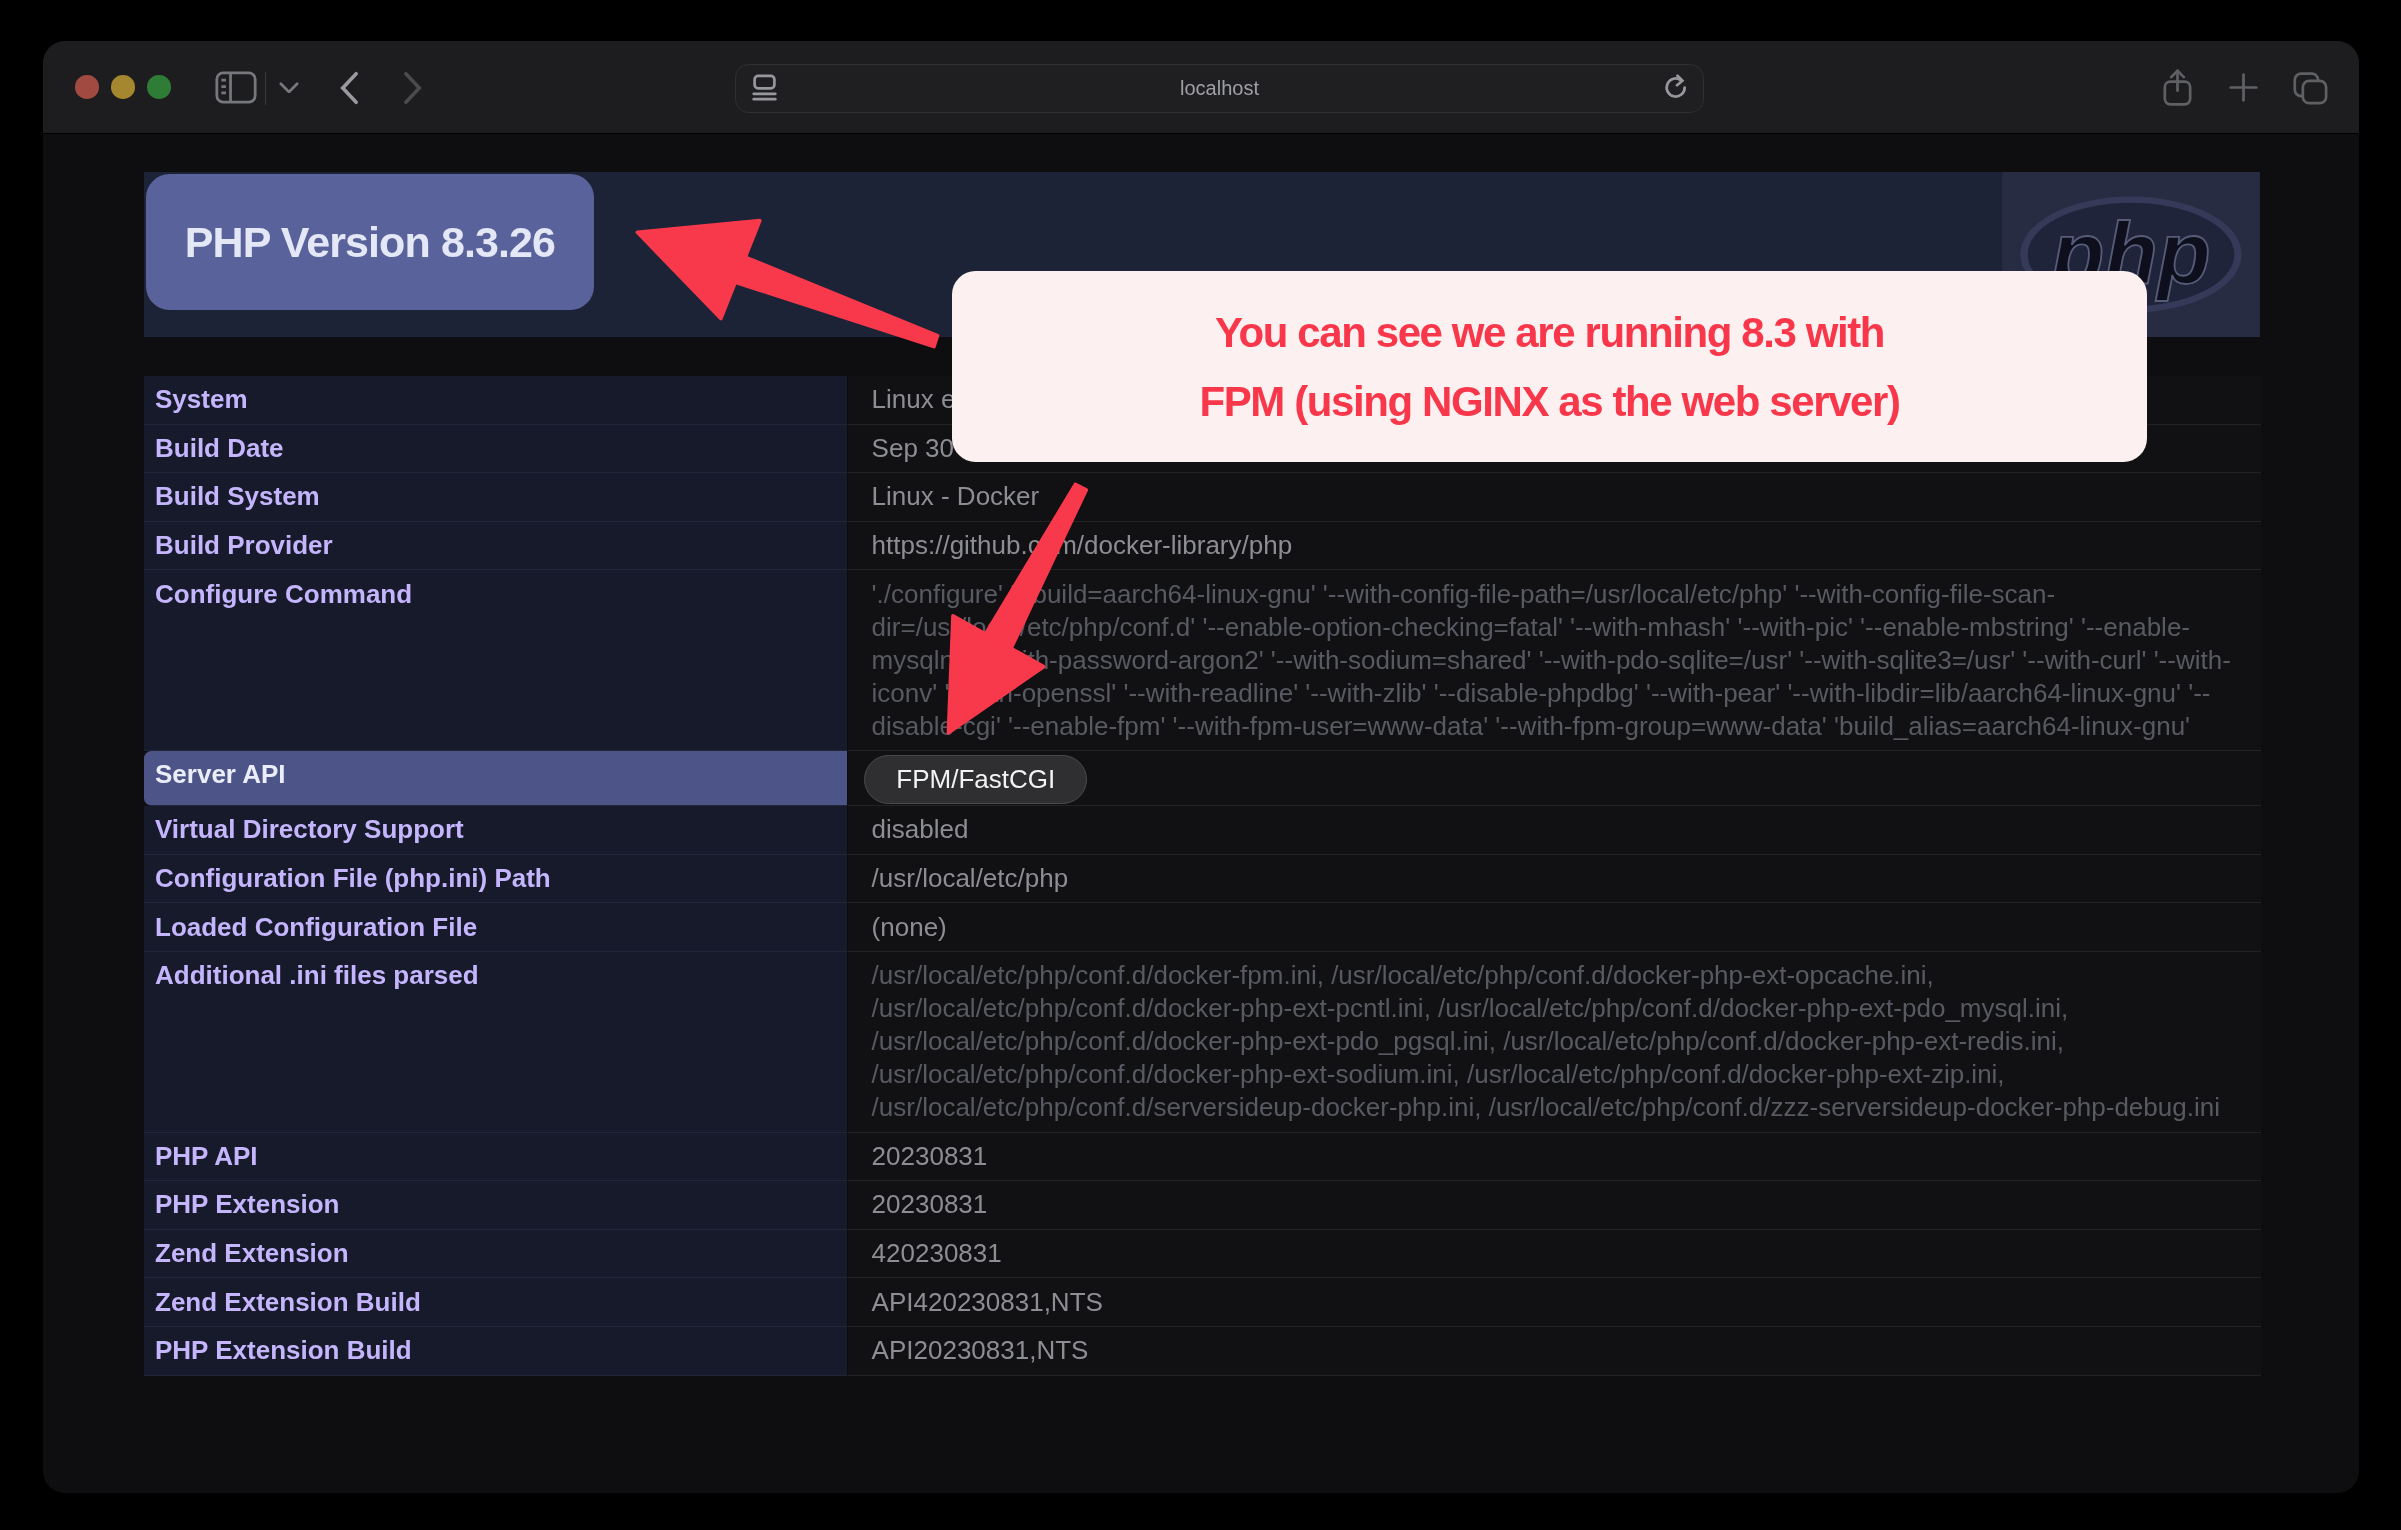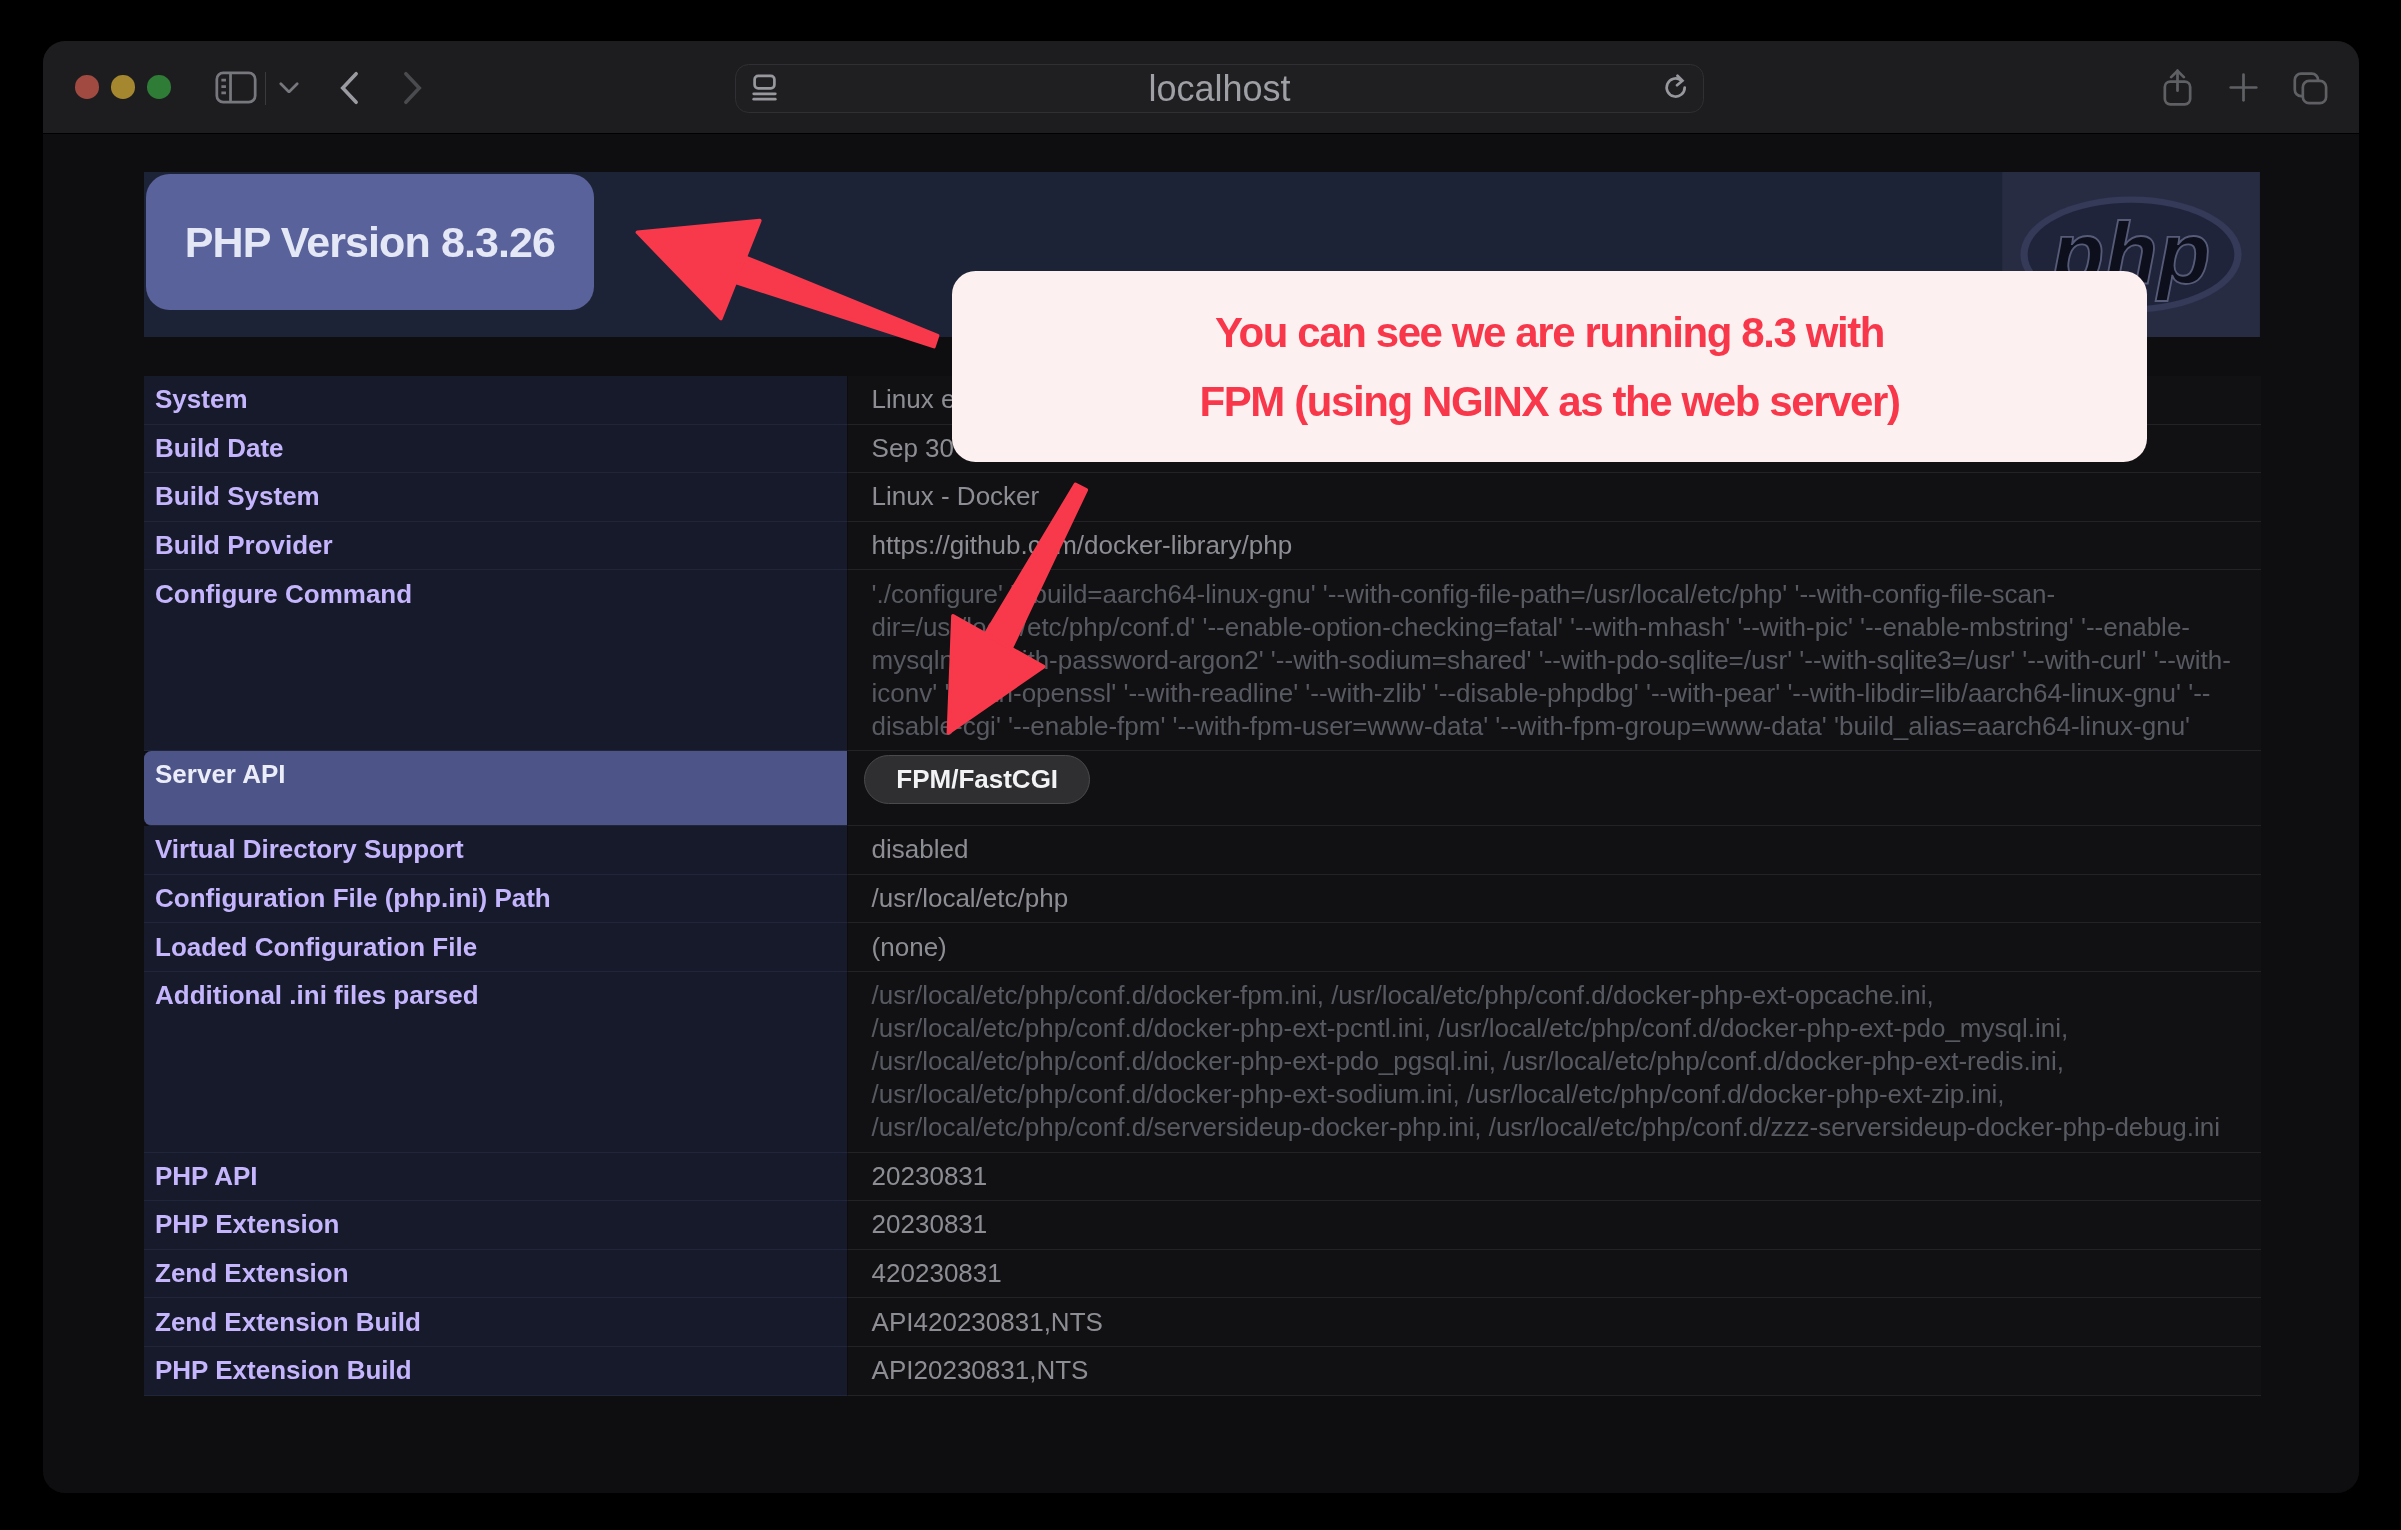--- a/index.html
+++ b/index.html
@@ -28,21 +28,21 @@
   .tb-back    { left:288px; width:36px; color:#9a9ba1; }
   .tb-fwd     { left:352px; width:36px; color:#4a4b4f; }
   .tb-share   { left:2113px; width:42px; color:#5f6064; }
   .tb-plus    { left:2180px; width:40px; color:#5f6064; }
   .tb-tabs    { left:2245px; width:44px; color:#5f6064; }
 
   .urlfield { position:absolute; left:692px; top:23px; width:969px; height:49px;
               background:#1f1f22; border:0.9px solid #303034; border-radius:13.6px;
               display:flex; align-items:center; }
   .urlfield .reader { position:absolute; left:14.5px; color:#97989d; }
-  .urlfield .host { flex:1; text-align:center; font-size:36px; color:#9fa0a5; }
+  .urlfield .host { flex:1; text-align:center; font-size:20px; color:#9fa0a5; }
   .urlfield .reload { position:absolute; right:14.5px; color:#97989d; }
 
   .content { position:relative; height:1359px; background:#0e0e10; padding:0 99px 0 101px; }
 
   
   .band { position:relative; margin-top:38px; height:165px; background:#1d2336; }
   .badge { position:absolute; left:1.8px; top:1.8px; height:136px; line-height:136px;
            display:inline-block; padding:0 39px; background:#5a629b; border-radius:23.6px;
            font-size:43px; font-weight:bold; letter-spacing:-0.9px; color:#e4e7f5; white-space:nowrap; }
   .phplogo { position:absolute; right:0; top:0; width:258px; height:165px; }
@@ -51,21 +51,21 @@
   .ptable { margin-top:39px; width:2117px; }
   .row { display:flex; align-items:stretch; }
   .cell { font-size:26px; line-height:33px; padding:7.3px 12.7px; }
   .cell.label { width:704px; flex:none; background:#161a2b; color:#c4b5fd;
                 font-weight:bold; padding-left:11px; border-bottom:0.9px solid #20253a;
                 border-right:1.8px solid #0c0c0e; }
   .cell.value { flex:1; background:#111114; color:#8d8e94; border-bottom:0.9px solid #222327;
                 padding-left:23.6px; padding-right:20px; word-break:break-word; }
   .cell.value.dim { color:#585a62; }
   .row.hl .cell.label { background:#4c5488; color:#ebedf9; border-radius:7.3px 0 0 7.3px; }
-  .row.hl .cell.value { padding-top:3.6px; padding-bottom:21px;font-weight:bold; }
+  .row.hl .cell.value { padding-top:3.6px; padding-bottom:1px; }
   .pill { display:inline-block; background:#2f2f32; border:1.8px solid #4a4a4e;
           border-radius:31px; padding:7.3px 31px; color:#f2f3f5; margin-left:-7.3px; }
 
   
   .arrows { position:absolute; inset:0; width:2401px; height:1531px; pointer-events:none; z-index:5; }
   .callout { position:absolute; left:952px; top:271px; width:1195px; height:191px;
              background:#fcf0f1; border-radius:23.6px; z-index:6;
              display:flex; flex-direction:column; align-items:center; justify-content:center;
              font-size:42px; font-weight:bold; letter-spacing:-1.4px; line-height:69px;
              color:#f8384a; text-align:center; }

